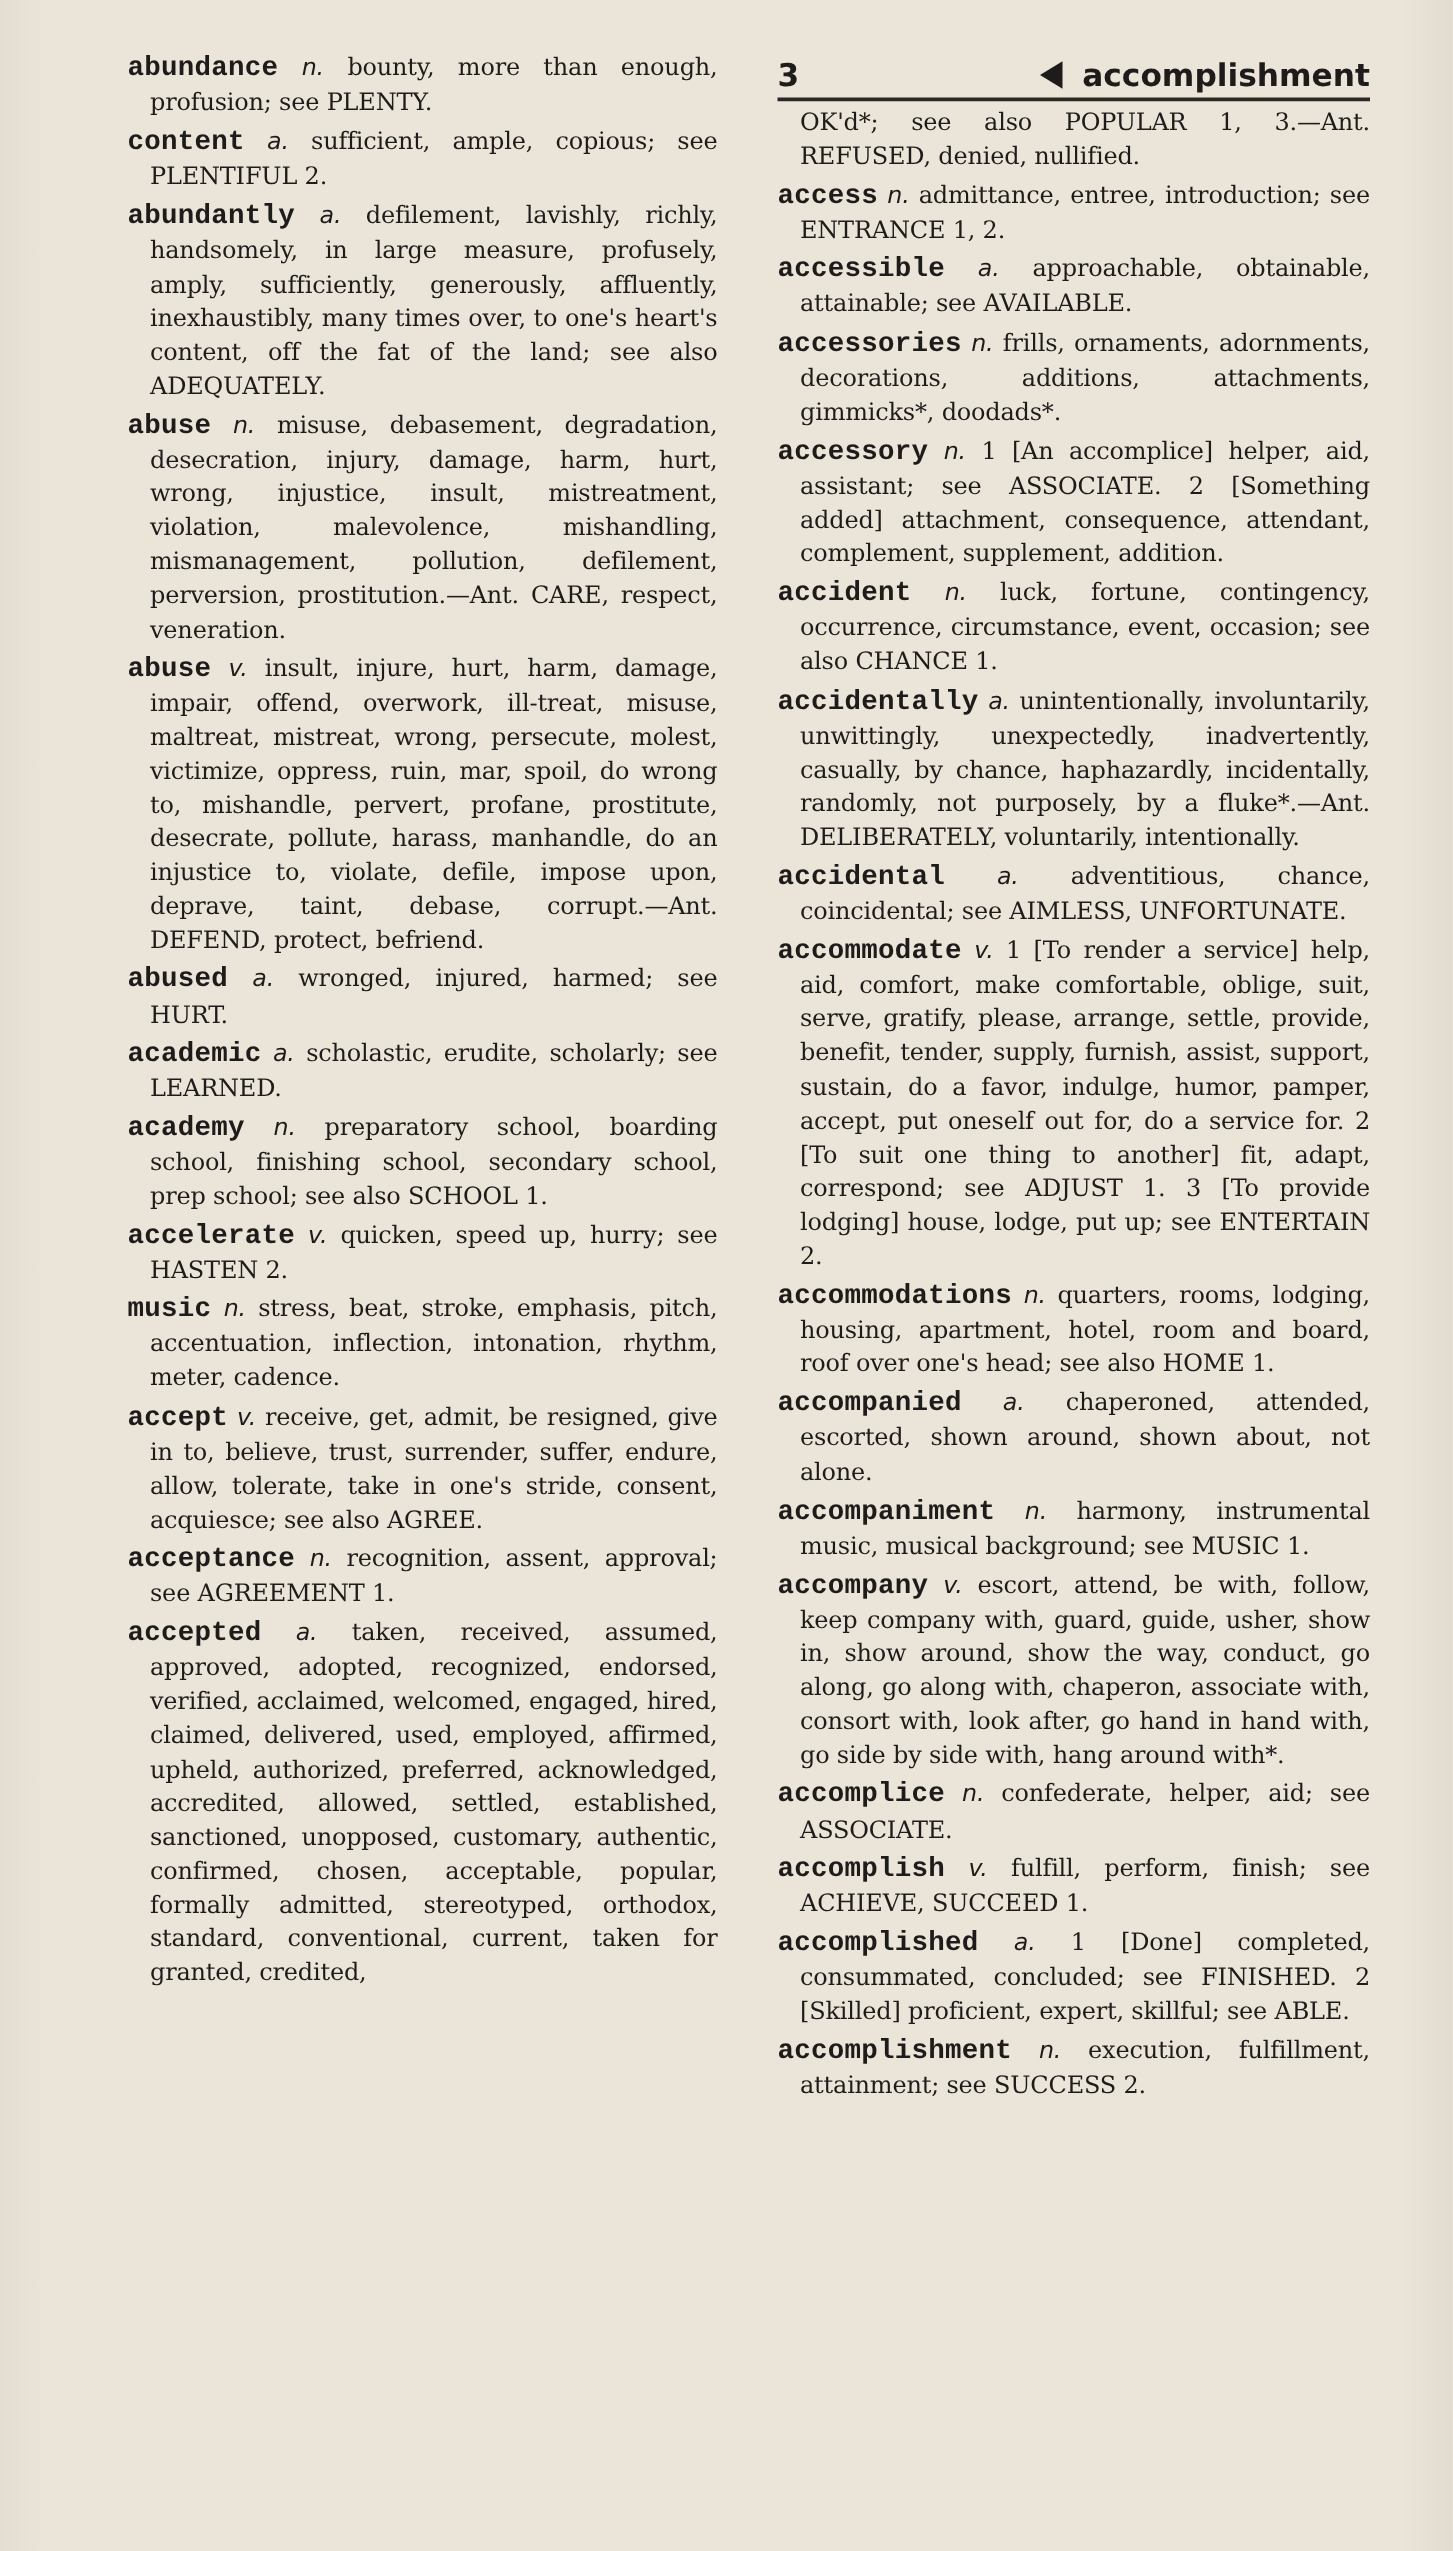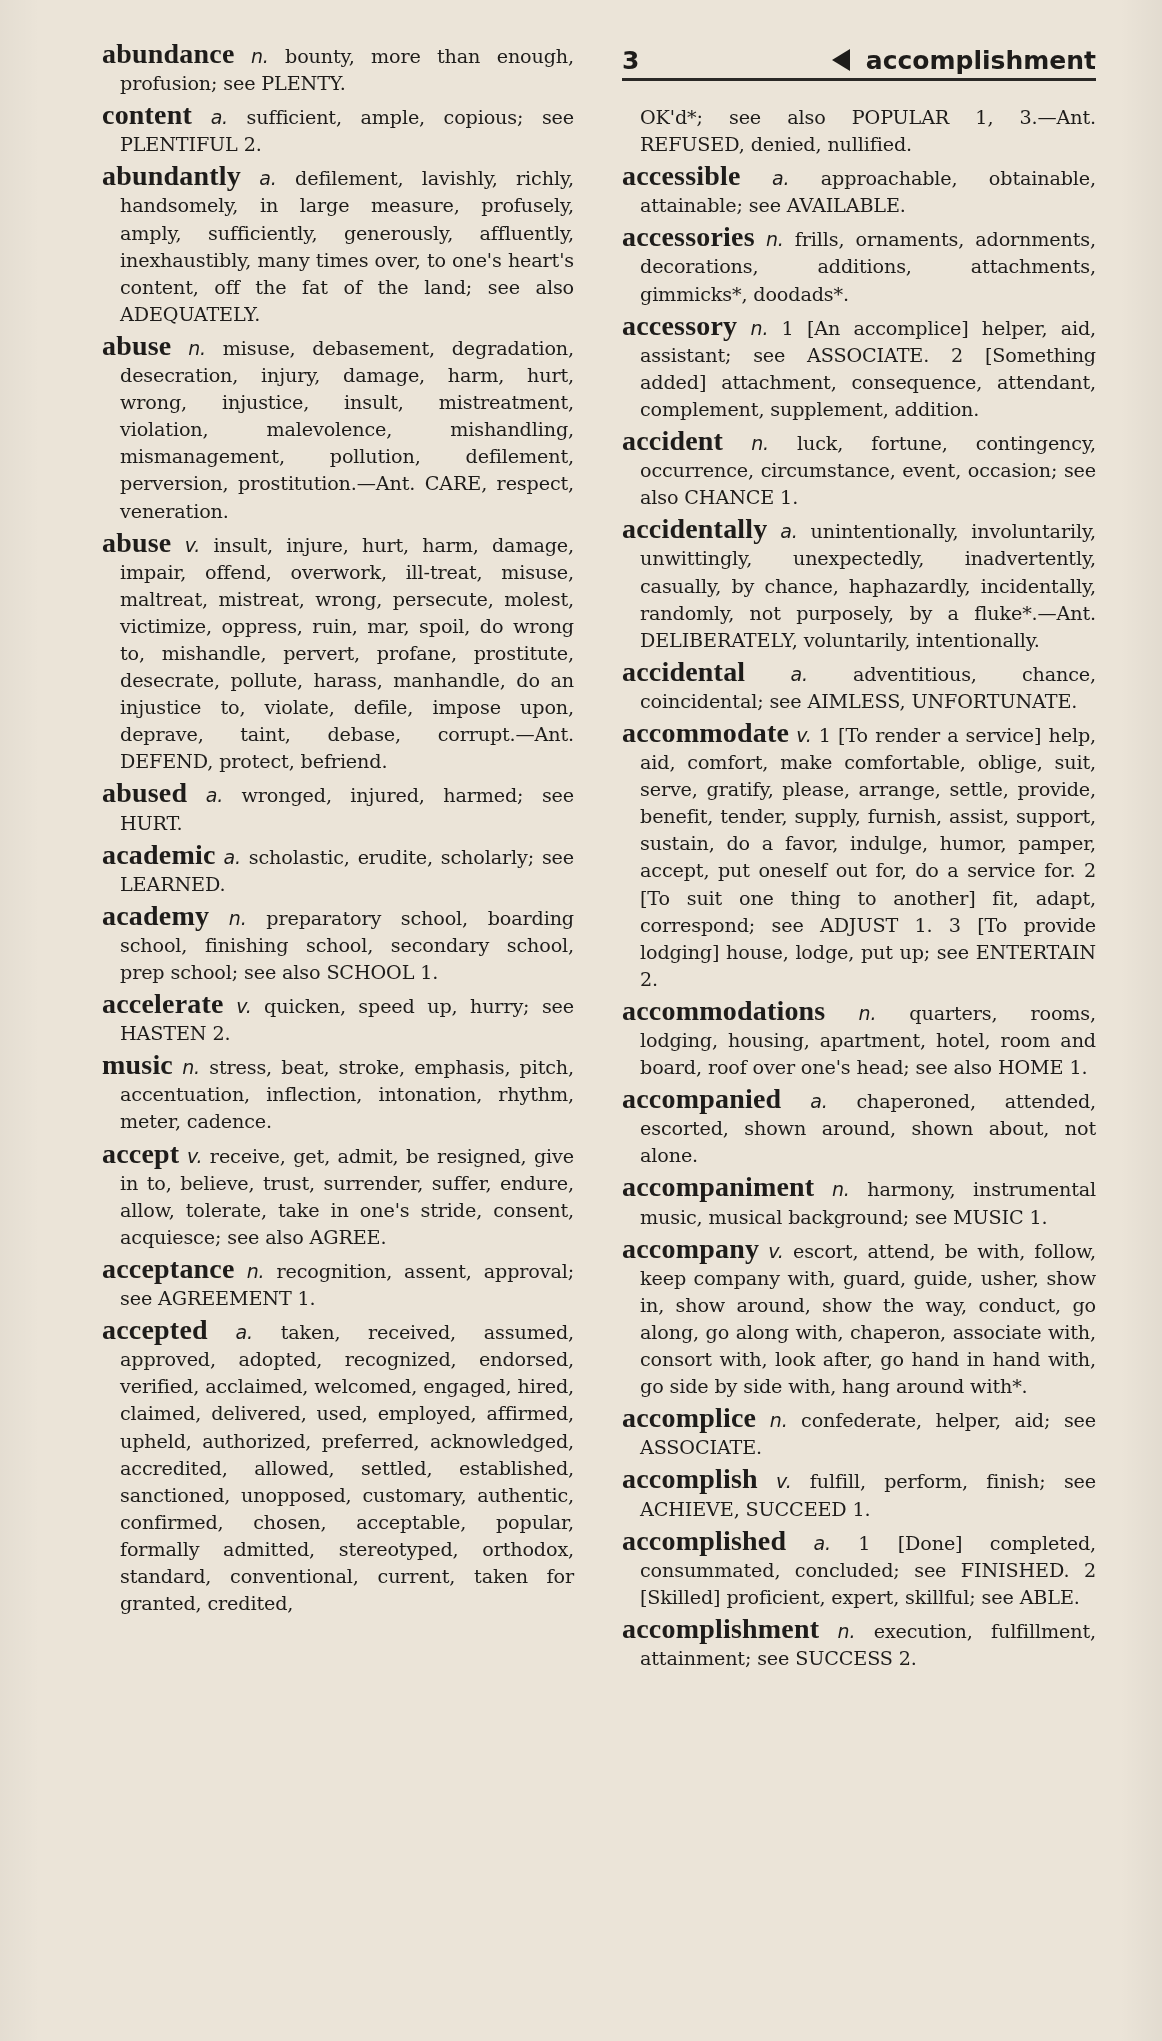--- a/index.html
+++ b/index.html
@@ -18,30 +18,30 @@
   }
   .col {
     position: absolute;
     top: 40px;
     font-size: 19.2px;
     line-height: 27.1px;
     text-align: justify;
     letter-spacing: -0.15px;
   }
   .col.left { left: 102px; width: 472px; }
-  .col.right { left: 622px; width: 474px; top: 84px; margin-top: 20px; }
+  .col.right { left: 622px; width: 474px; top: 84px; }
   .entry {
     padding-left: 18px;
     text-indent: -18px;
     margin-bottom: 4px;
   }
   .hw {
-    font-family: Liberation Serif, serif;
+    font-family: Liberation Mono, monospace;
     font-weight: bold;
-    font-size: 28px;
+    font-size: 22px;
     letter-spacing: 0.2px;
   }
   .pos {
     font-family: "DejaVu Sans", sans-serif;
     font-style: italic;
     font-size: 19px;
   }
   .body { }
   .continuation { padding-left: 18px; margin-bottom: 4px; }
   .running-head {
@@ -87,20 +87,21 @@
     <div class="entry"><span class="hw">academy</span> <span class="pos">n.</span><span class="body"> preparatory school, boarding school, finishing school, secondary school, prep school; see also SCHOOL 1.</span></div>
     <div class="entry"><span class="hw">accelerate</span> <span class="pos">v.</span><span class="body"> quicken, speed up, hurry; see HASTEN 2.</span></div>
     <div class="entry"><span class="hw">music</span> <span class="pos">n.</span><span class="body"> stress, beat, stroke, emphasis, pitch, accentuation, inflection, intonation, rhythm, meter, cadence.</span></div>
     <div class="entry"><span class="hw">accept</span> <span class="pos">v.</span><span class="body"> receive, get, admit, be resigned, give in to, believe, trust, surrender, suffer, endure, allow, tolerate, take in one's stride, consent, acquiesce; see also AGREE.</span></div>
     <div class="entry"><span class="hw">acceptance</span> <span class="pos">n.</span><span class="body"> recognition, assent, approval; see AGREEMENT 1.</span></div>
     <div class="entry"><span class="hw">accepted</span> <span class="pos">a.</span><span class="body"> taken, received, assumed, approved, adopted, recognized, endorsed, verified, acclaimed, welcomed, engaged, hired, claimed, delivered, used, employed, affirmed, upheld, authorized, preferred, acknowledged, accredited, allowed, settled, established, sanctioned, unopposed, customary, authentic, confirmed, chosen, acceptable, popular, formally admitted, stereotyped, orthodox, standard, conventional, current, taken for granted, credited,</span></div>
   </div>
 
   <div class="col right">
     <div class="continuation">OK'd*; see also POPULAR 1, 3.—Ant. REFUSED, denied, nullified.</div>
+    <div class="entry"><span class="hw">access</span> <span class="pos">n.</span><span class="body"> admittance, entree, introduction; see ENTRANCE 1, 2.</span></div>
     <div class="entry"><span class="hw">accessible</span> <span class="pos">a.</span><span class="body"> approachable, obtainable, attainable; see AVAILABLE.</span></div>
     <div class="entry"><span class="hw">accessories</span> <span class="pos">n.</span><span class="body"> frills, ornaments, adornments, decorations, additions, attachments, gimmicks*, doodads*.</span></div>
     <div class="entry"><span class="hw">accessory</span> <span class="pos">n.</span><span class="body"> 1 [An accomplice] helper, aid, assistant; see ASSOCIATE. 2 [Something added] attachment, consequence, attendant, complement, supplement, addition.</span></div>
     <div class="entry"><span class="hw">accident</span> <span class="pos">n.</span><span class="body"> luck, fortune, contingency, occurrence, circumstance, event, occasion; see also CHANCE 1.</span></div>
     <div class="entry"><span class="hw">accidentally</span> <span class="pos">a.</span><span class="body"> unintentionally, involuntarily, unwittingly, unexpectedly, inadvertently, casually, by chance, haphazardly, incidentally, randomly, not purposely, by a fluke*.—Ant. DELIBERATELY, voluntarily, intentionally.</span></div>
     <div class="entry"><span class="hw">accidental</span> <span class="pos">a.</span><span class="body"> adventitious, chance, coincidental; see AIMLESS, UNFORTUNATE.</span></div>
     <div class="entry"><span class="hw">accommodate</span> <span class="pos">v.</span><span class="body"> 1 [To render a service] help, aid, comfort, make comfortable, oblige, suit, serve, gratify, please, arrange, settle, provide, benefit, tender, supply, furnish, assist, support, sustain, do a favor, indulge, humor, pamper, accept, put oneself out for, do a service for. 2 [To suit one thing to another] fit, adapt, correspond; see ADJUST 1. 3 [To provide lodging] house, lodge, put up; see ENTERTAIN 2.</span></div>
     <div class="entry"><span class="hw">accommodations</span> <span class="pos">n.</span><span class="body"> quarters, rooms, lodging, housing, apartment, hotel, room and board, roof over one's head; see also HOME 1.</span></div>
     <div class="entry"><span class="hw">accompanied</span> <span class="pos">a.</span><span class="body"> chaperoned, attended, escorted, shown around, shown about, not alone.</span></div>
     <div class="entry"><span class="hw">accompaniment</span> <span class="pos">n.</span><span class="body"> harmony, instrumental music, musical background; see MUSIC 1.</span></div>

